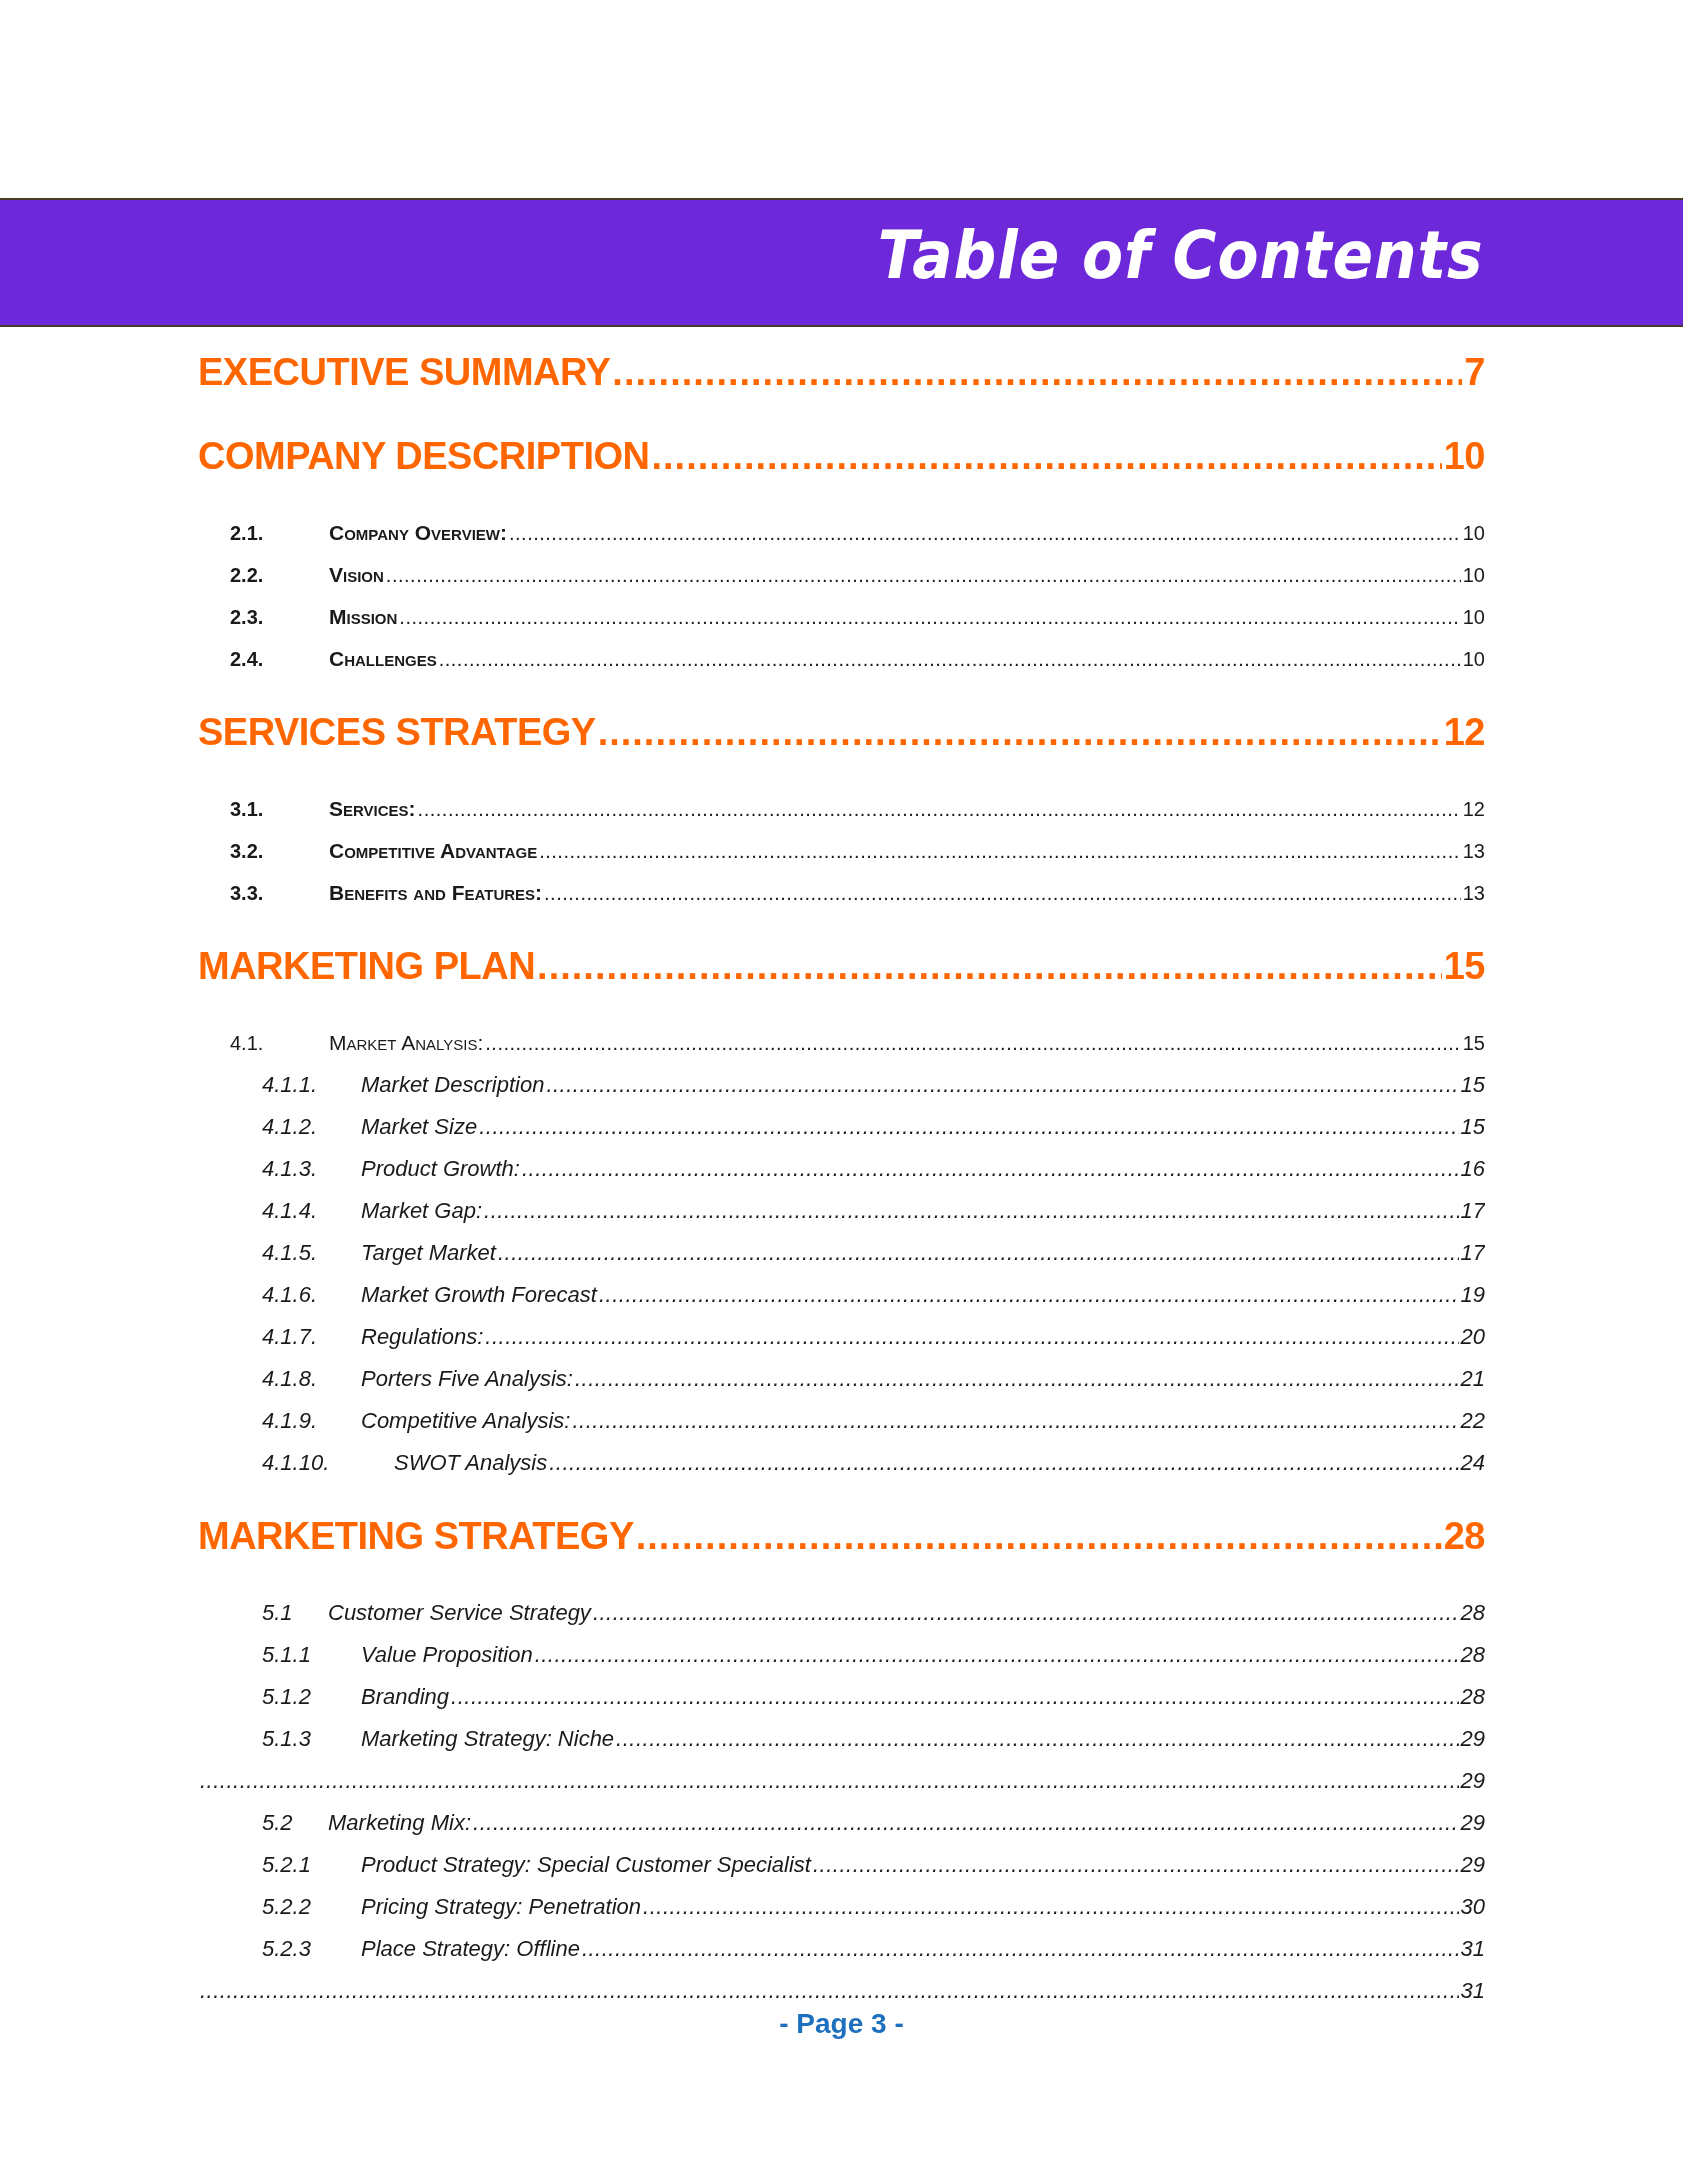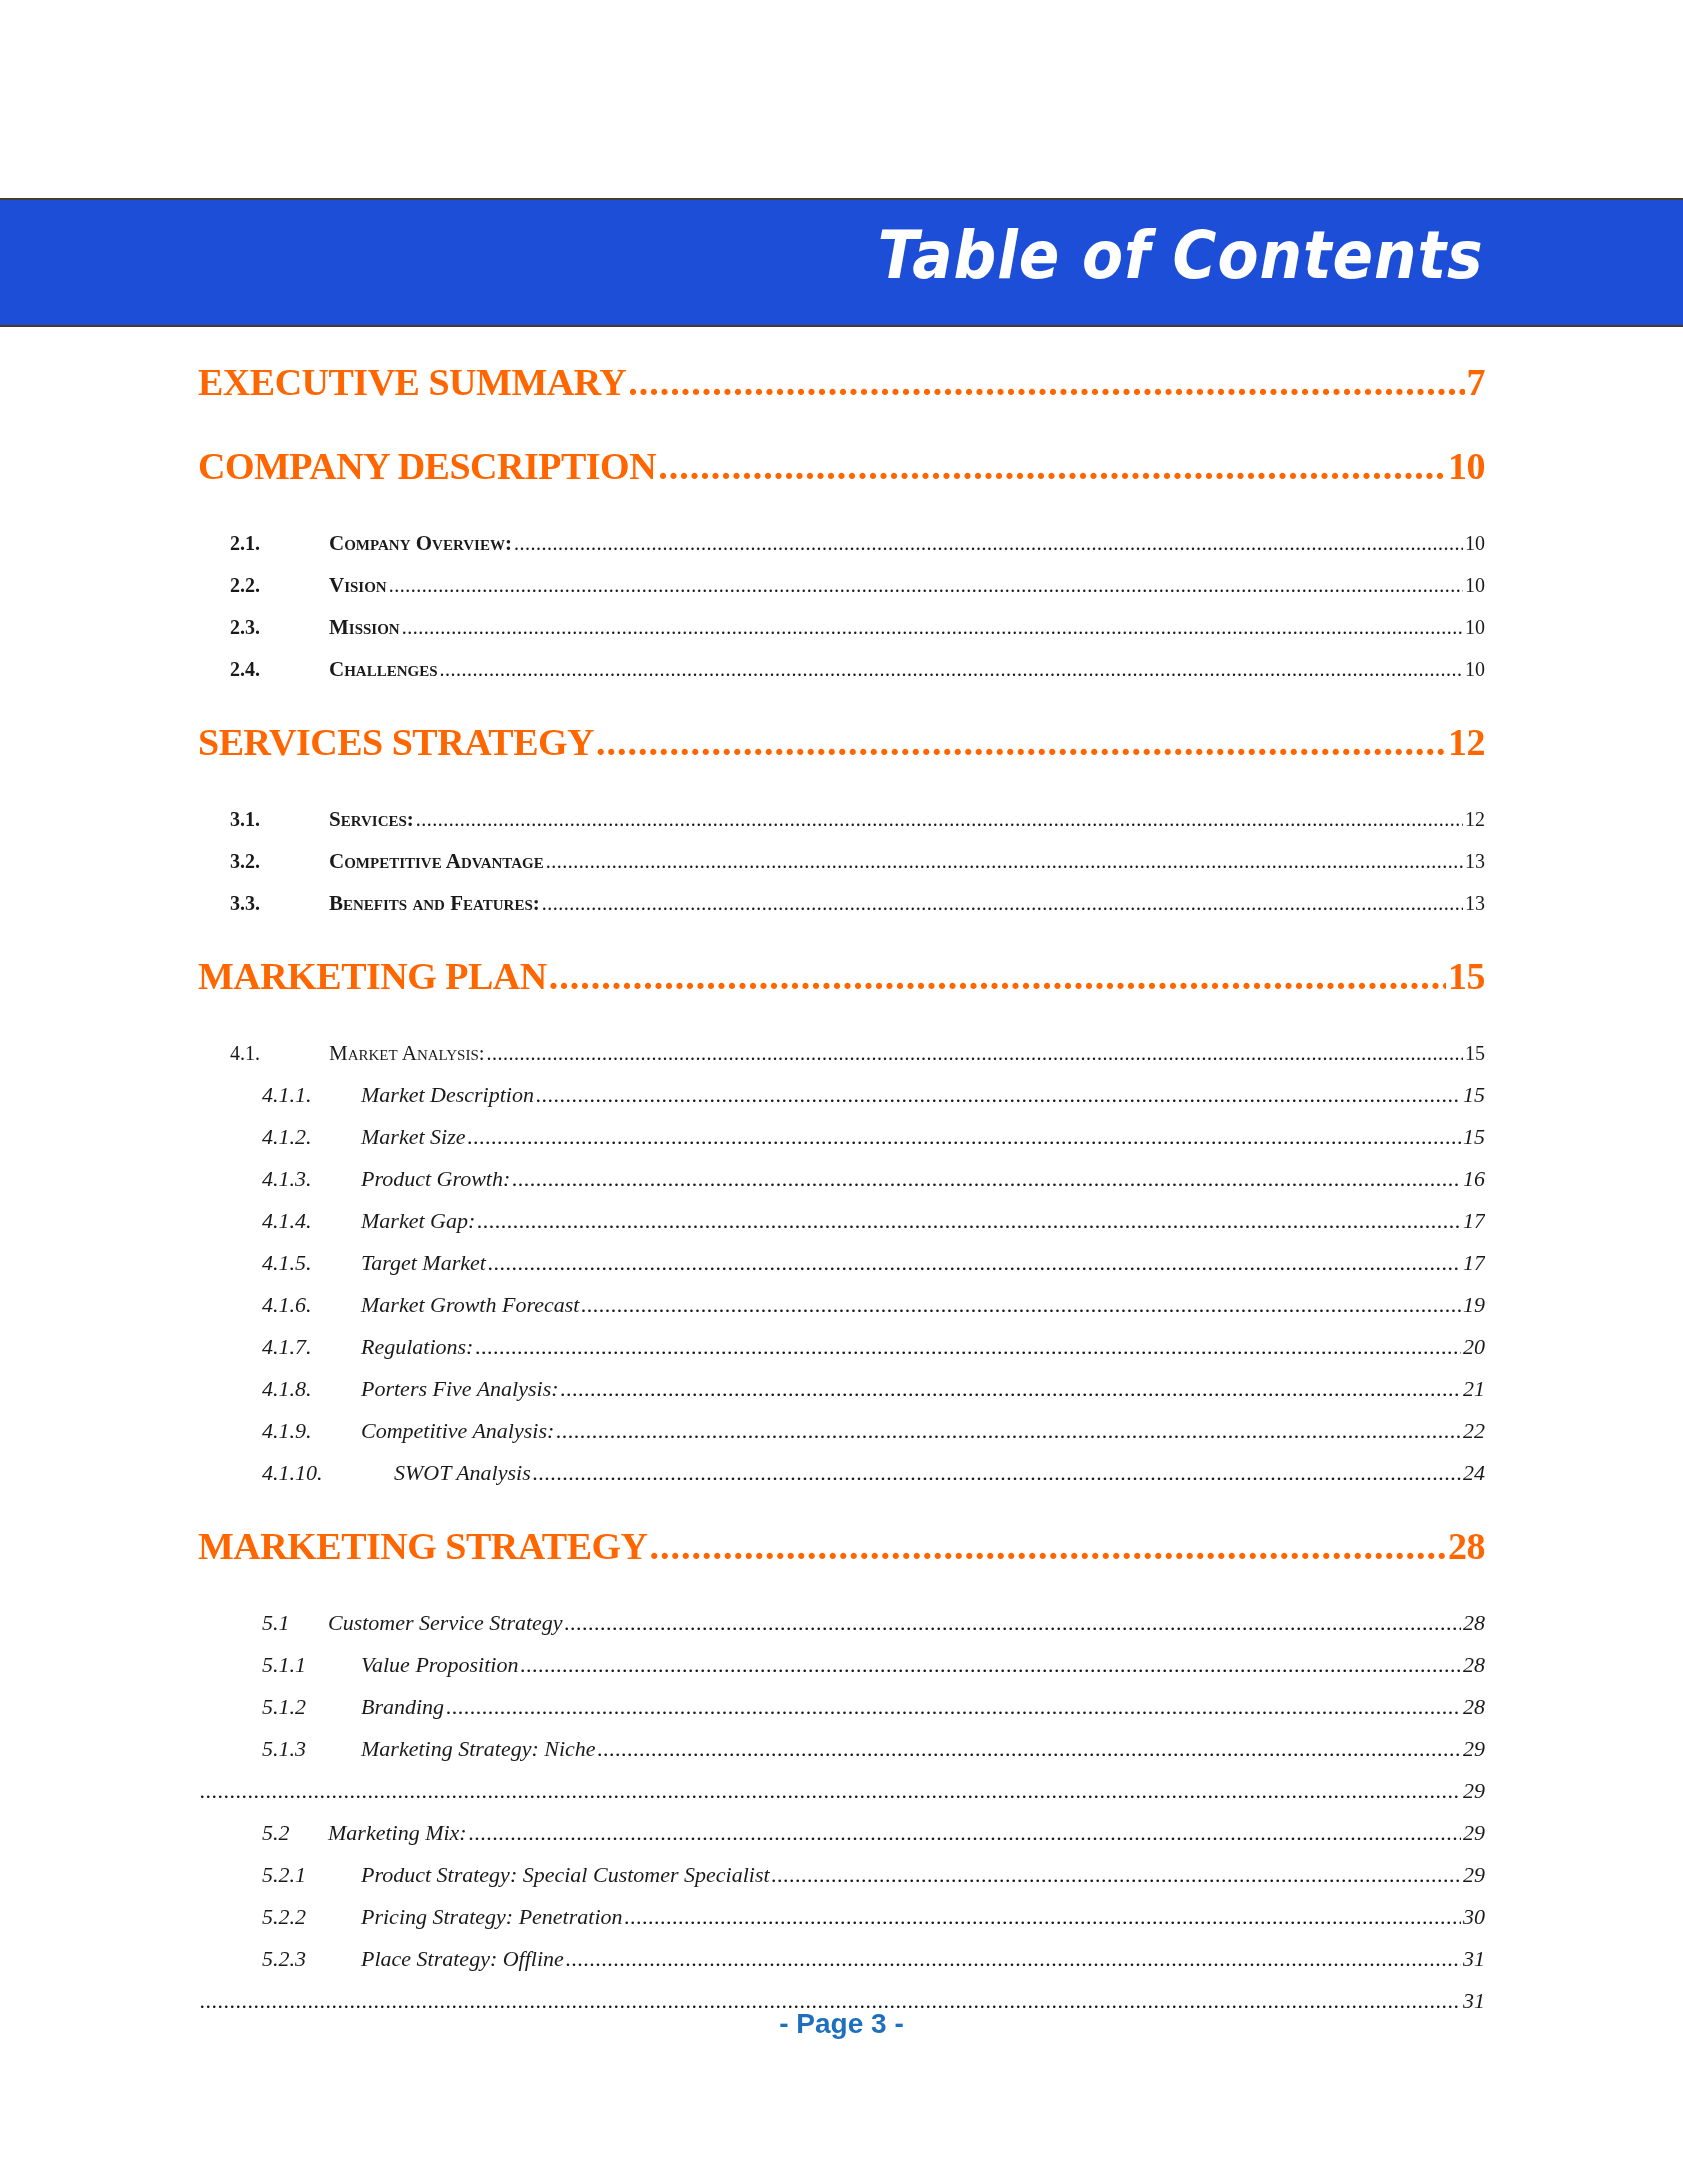--- a/index.html
+++ b/index.html
@@ -1,26 +1,26 @@
 <!DOCTYPE html>
 <html><head>
 <meta charset="utf-8">
 <style>
   html, body { margin: 0; padding: 0; background: #ffffff; }
   body { width: 1683px; height: 2178px; position: relative; overflow: hidden;
          font-family: "Liberation Sans", sans-serif; color: #1a1a1a; }
 
   .banner { position: absolute; left: 0; top: 198px; width: 1683px; height: 129px;
-            background: #1d4ed8; border-top: 2px solid #4a3a28; border-bottom: 2px solid #4a3a28;
+            background: #6d28d9; border-top: 2px solid #4a3a28; border-bottom: 2px solid #4a3a28;
             box-sizing: border-box; }
   .banner-title { position: absolute; right: 200px; top: 18px; color: #ffffff;
                   font-family: "DejaVu Sans", sans-serif; font-style: italic; font-weight: bold;
                   font-size: 65px; letter-spacing: 1px; transform: scaleX(0.92); transform-origin: right center; }
 
-  .toc { position: absolute; left: 198px; top: 360px; width: 1287px; font-family: Liberation Serif, serif; }
+  .toc { position: absolute; left: 198px; top: 350px; width: 1287px; }
 
   .entry { display: flex; align-items: baseline; white-space: nowrap; overflow: hidden; }
   .entry .label { flex: 0 0 auto; }
   .entry .dots { flex: 1 1 auto; overflow: hidden; margin: 0 2px; }
   .entry .dots::after { content: "................................................................................................................................................................................................................................................................................................................................................................"; }
   .entry .page { flex: 0 0 auto; text-align: right; }
 
   .l1 { color: #ff6600; font-weight: bold; font-size: 38px; height: 44px; line-height: 44px; letter-spacing: -0.5px; }
   .l1 .dots { letter-spacing: 1px; }
   .gap-after-l1 { height: 34px; }

